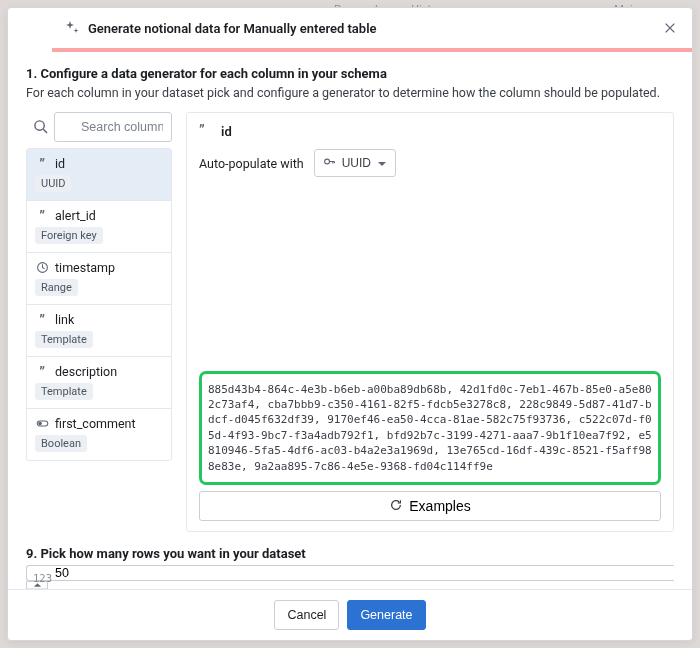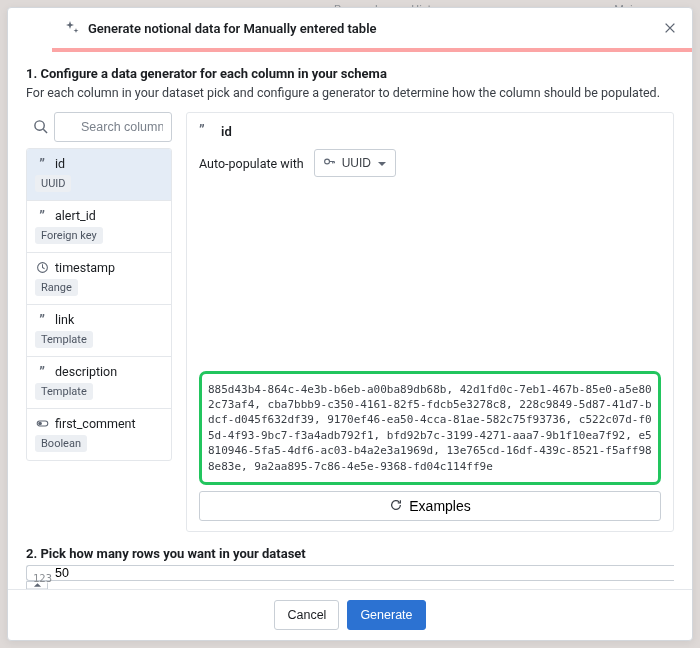--- a/index.html
+++ b/index.html
@@ -198,21 +198,21 @@
                 <path d="M13 2.5 V5.5 H10"></path>
               </svg>
           </span>
           <span>Examples</span>
         </button>
       </div>
 
     </div>
 
     <div class="step2">
-      <div class="step-title">2. Pick how many rows you want in your dataset</div>
+      <div class="step-title">9. Pick how many rows you want in your dataset</div>
       <div class="row-input-wrap">
         <span class="prefix">123</span>
         <input value="50" style="">
         <div class="stepper">
           <button>
               <svg viewBox="0 0 10 6" fill="#5e6673">
                 <path d="M1 5 L5 1 L9 5 Z"></path>
               </svg>
             </button>
           <button>

